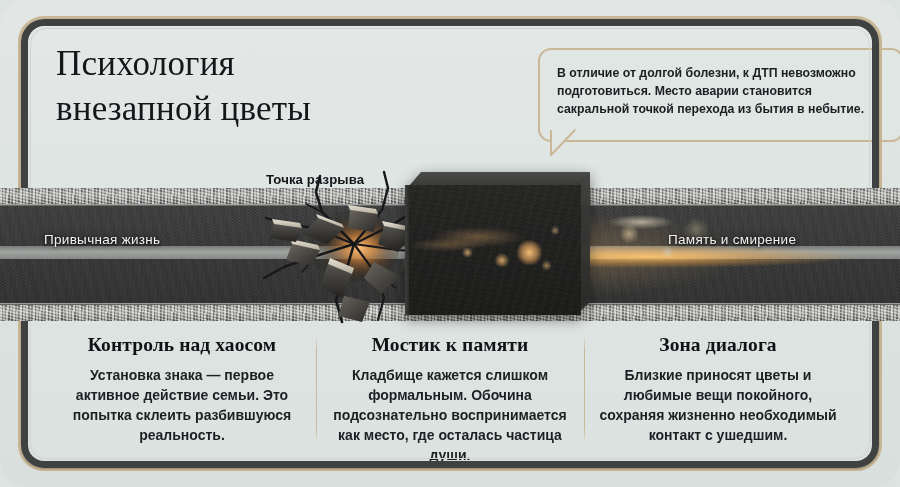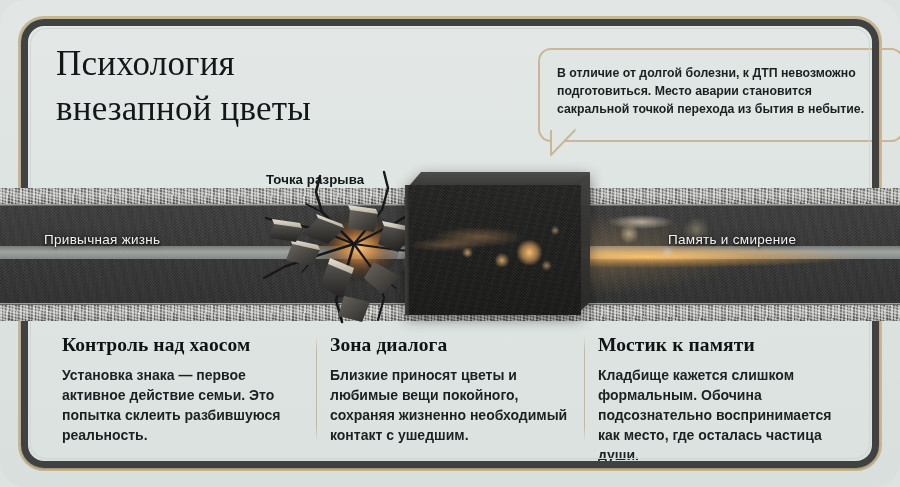--- a/index.html
+++ b/index.html
@@ -236,21 +236,21 @@
   .cols {
     position: absolute;
     left: 48px; top: 334px;
     width: 804px; height: 116px;
     display: flex;
     z-index: 4;
   }
   .col {
     flex: 1;
     padding: 0 14px;
-    text-align: left;
+    text-align: center;
     position: relative;
   }
   .col + .col::before {
     content: "";
     position: absolute;
     left: 0; top: 2px;
     width: 1px; height: 106px;
     background: linear-gradient(180deg, rgba(200,182,148,0) 0%, #c9b795 14%, #c9b795 86%, rgba(200,182,148,0) 100%);
   }
   .col h3 {
@@ -393,26 +393,26 @@
     <div class="mon-left-edge"></div>
     <div class="mon-face"></div>
   </div>
 
   <div class="cols">
     <div class="col">
       <h3>Контроль над хаосом</h3>
       <p>Установка знака — первое активное действие семьи. Это попытка склеить разбившуюся реальность.</p>
     </div>
     <div class="col">
+      <h3>Мостик к памяти</h3>
+      <p>Кладбище кажется слишком формальным. Обочина подсознательно воспринимается как место, где осталась частица души.</p>
+    </div>
+    <div class="col">
       <h3>Зона диалога</h3>
       <p>Близкие приносят цветы и любимые вещи покойного, сохраняя жизненно необходимый контакт с ушедшим.</p>
     </div>
-    <div class="col">
-      <h3>Мостик к памяти</h3>
-      <p>Кладбище кажется слишком формальным. Обочина подсознательно воспринимается как место, где осталась частица души.</p>
-    </div>
   </div>
 
   <div class="frame-outer"></div>
   <div class="frame-mid"></div>
   <div class="frame-inner"></div>
 
 </div>
 
 </body></html>

